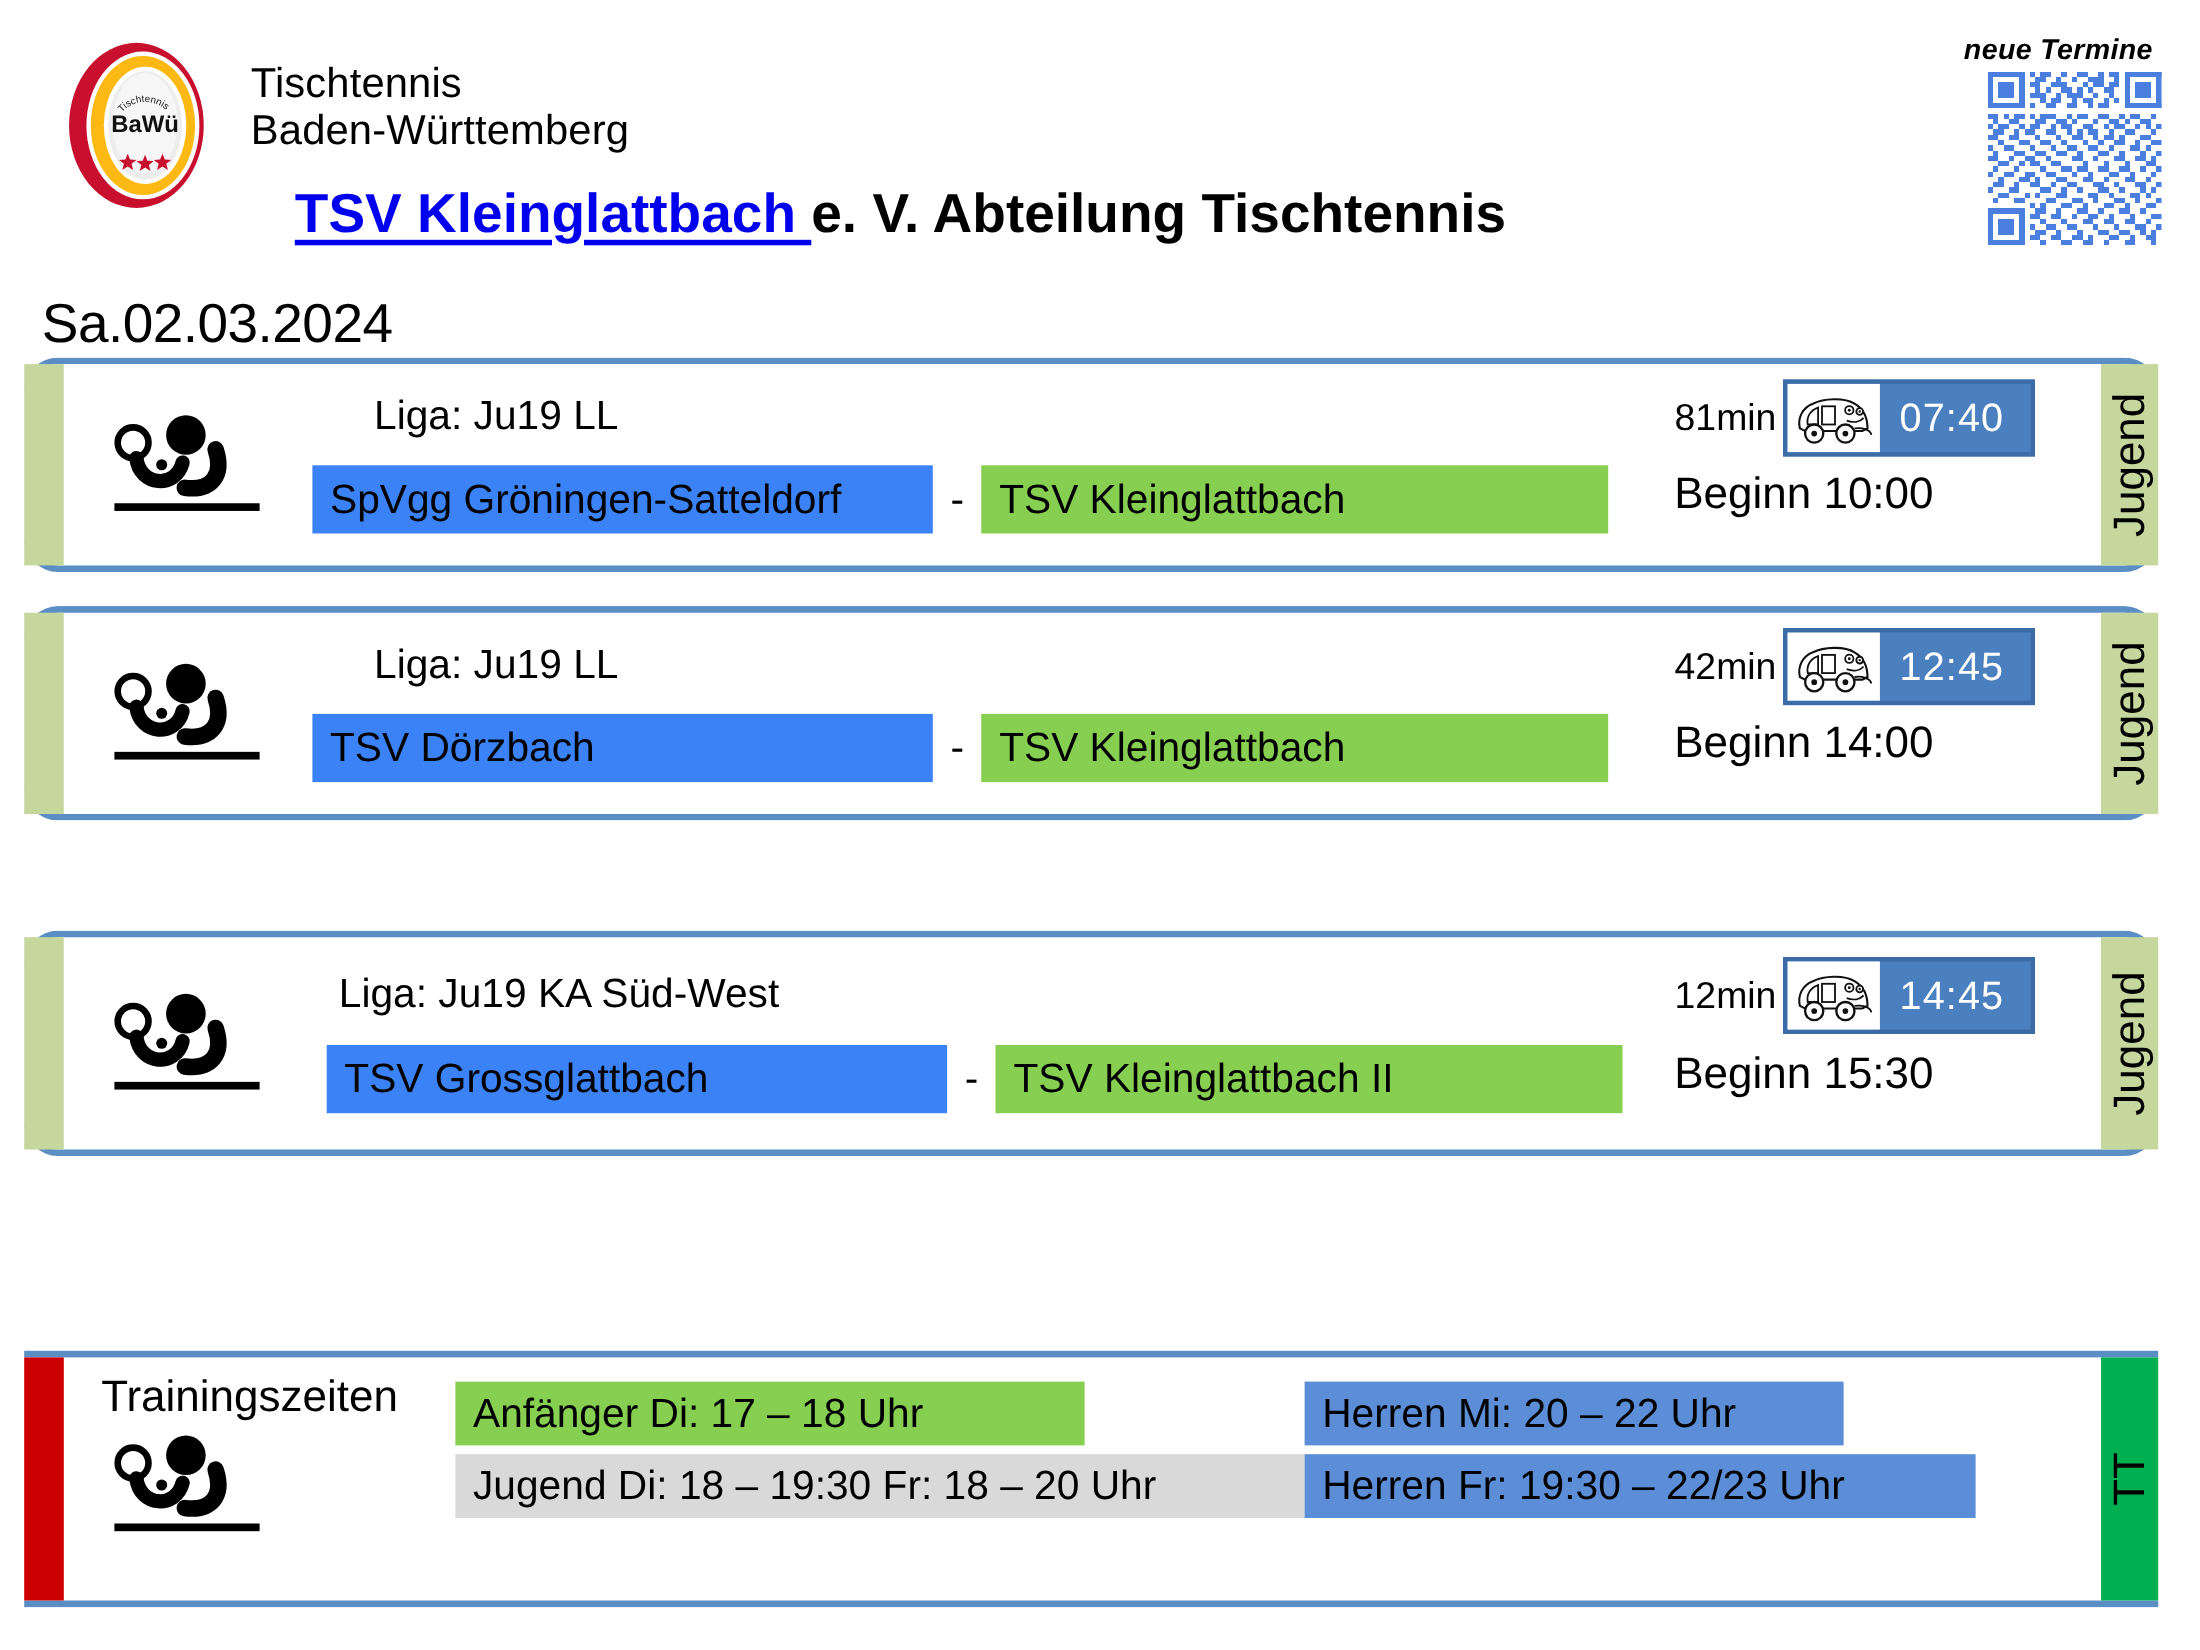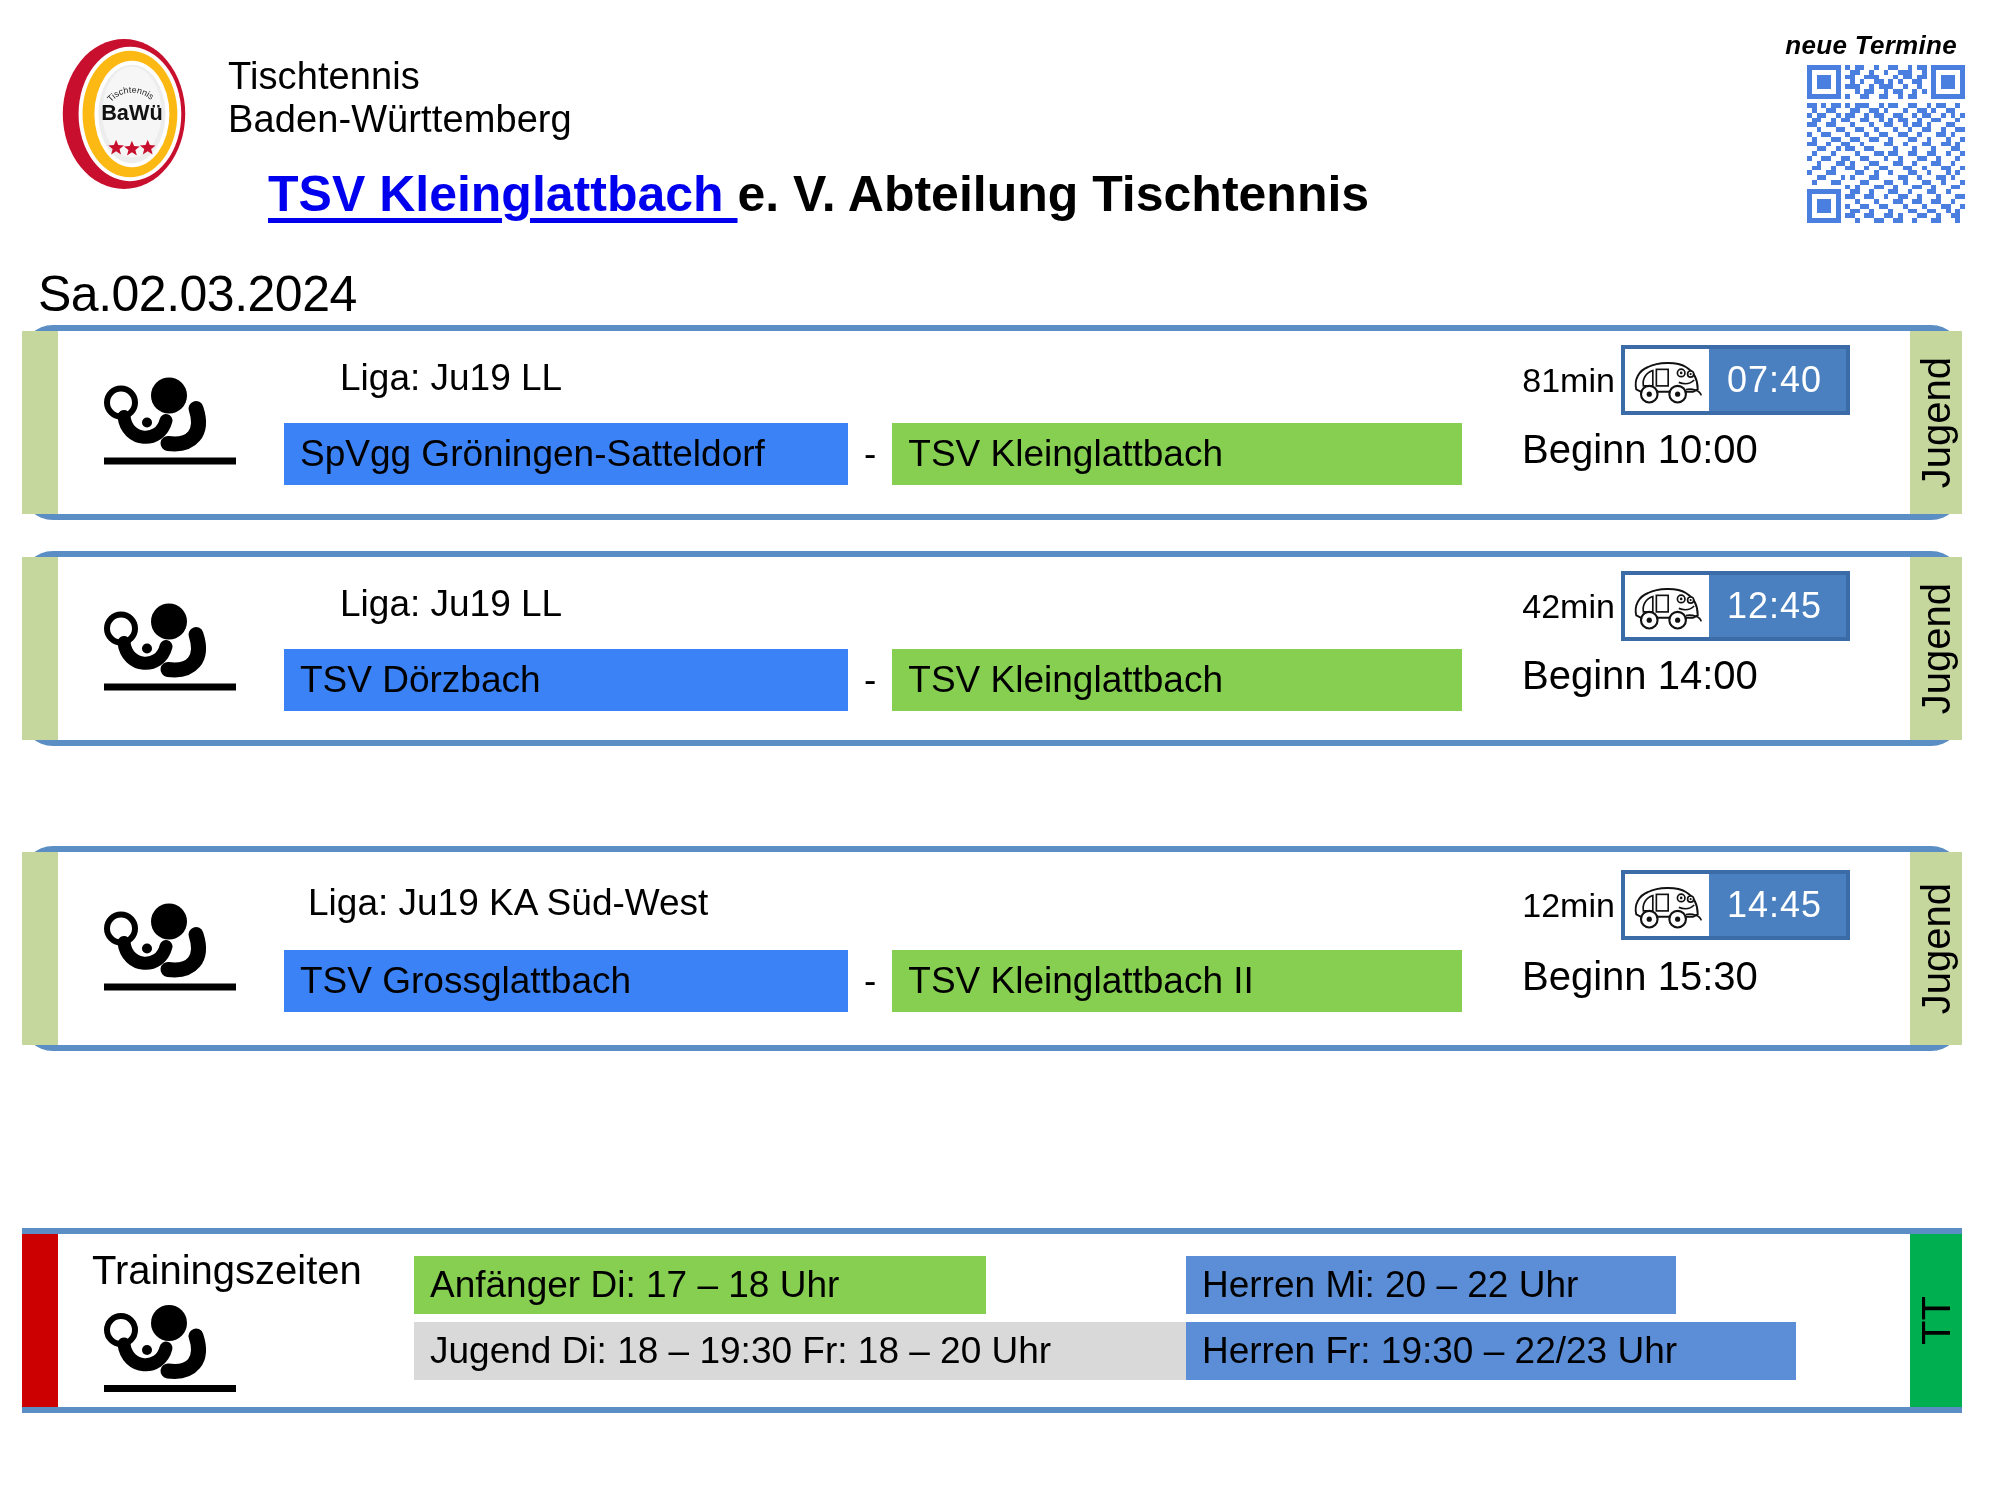--- a/index.html
+++ b/index.html
@@ -557,32 +557,32 @@
             <circle cx="17" cy="34" r="7" fill="#fff" stroke="#111" stroke-width="1.8"></circle>
             <circle cx="41" cy="34" r="7" fill="#fff" stroke="#111" stroke-width="1.8"></circle>
             <circle cx="17" cy="34" r="2.2" fill="#111"></circle>
               <circle cx="41" cy="34" r="2.2" fill="#111"></circle>
             <path d="M48,30 C54,29 60,31 61,35" fill="none" stroke="#111" stroke-width="1.4"></path>
           </svg>
         </span>
         <span class="depart-time">14:45</span>
       </div>
     </div>
-    <div class="teams" style="left:262px;top:98px;">
+    <div class="teams" style="left:275px;top:98px;">
       <span class="team-box team-away">TSV Grossglattbach</span>
       <span class="vs-dash">-</span>
       <span class="team-box team-home">TSV Kleinglattbach II</span>
     </div>
     <div class="beginn" style="left:1500px;top:102px;">Beginn 15:30</div>
     <div class="strip-right">
       <span class="strip-label">Jugend</span>
     </div>
   </div>
 
-  <div class="training-row" style="top:1228px;height:185px;">
+  <div class="training-row" style="top:1228px;height:233px;">
     <div class="strip-left"></div>
     <div class="tr-title">Trainingszeiten</div>
     <svg class="tr-picto" viewBox="0 0 140 105">
       <circle cx="21" cy="32" r="14" fill="none" stroke="#000" stroke-width="6"></circle>
       <circle cx="69" cy="25" r="18" fill="#000"></circle>
       <circle cx="47" cy="52" r="5" fill="#000"></circle>
       <path d="M24,46 C27,72 60,74 66,50" fill="none" stroke="#000" stroke-width="13" stroke-linecap="round"></path>
       <path d="M96,38 C104,62 92,76 68,73" fill="none" stroke="#000" stroke-width="15" stroke-linecap="round"></path>
       <rect x="4" y="87" width="132" height="7" fill="#000"></rect>
     </svg>

